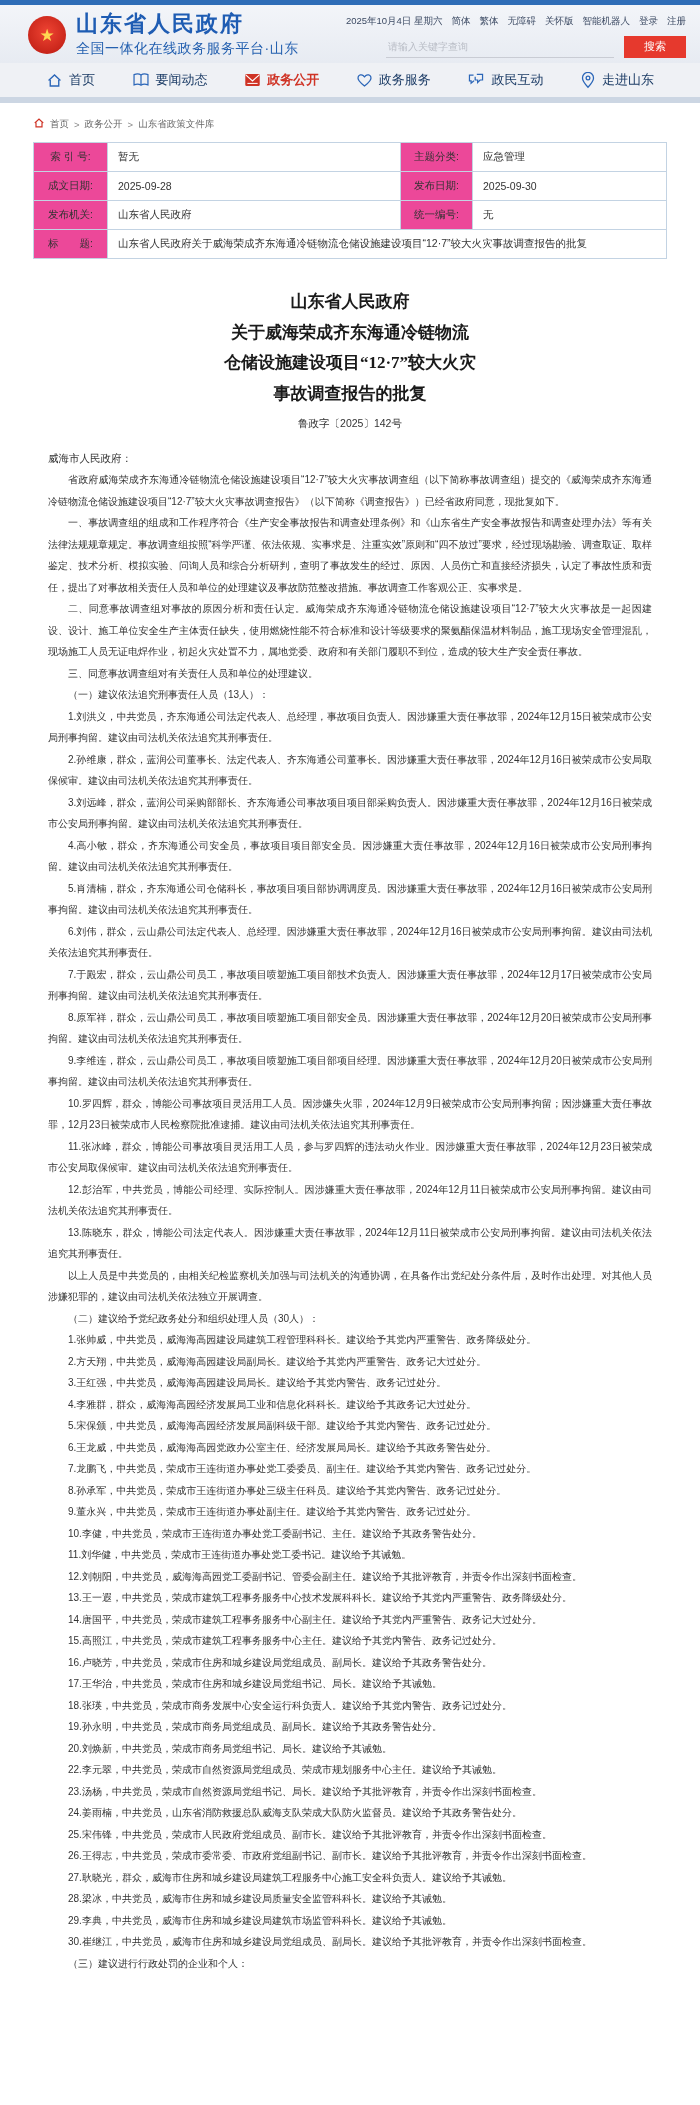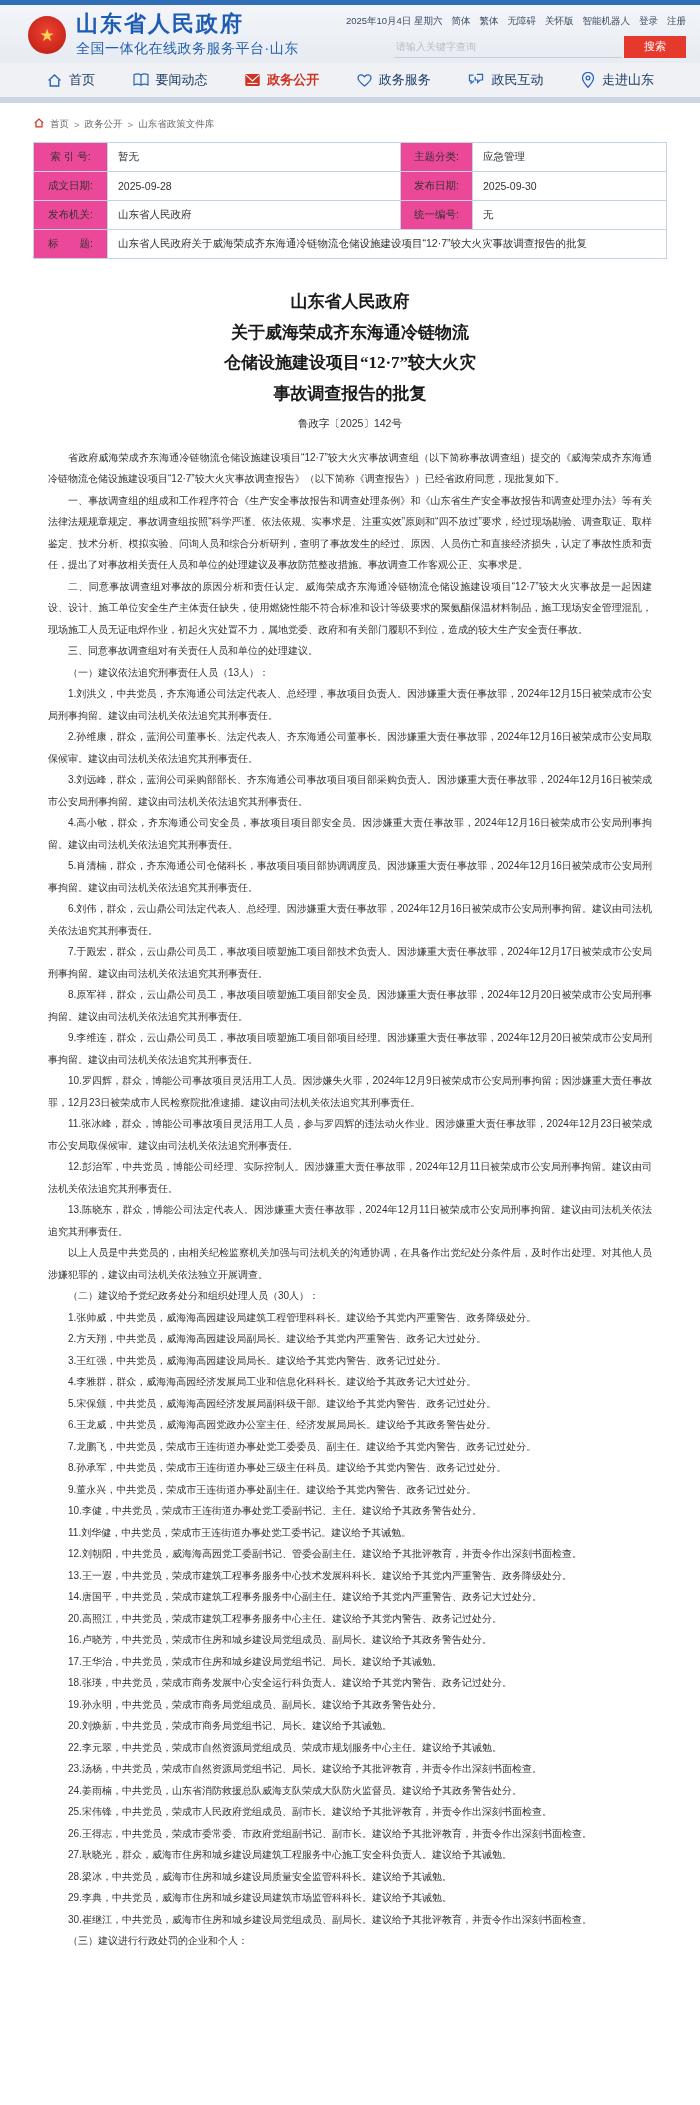--- a/index.html
+++ b/index.html
@@ -11,21 +11,21 @@
   .brand{display:flex;align-items:center;gap:10px}
   .emblem{width:38px;height:38px;border-radius:50%;background:radial-gradient(circle at 50% 42%,#ef4433 0%,#c8251a 72%);display:flex;align-items:center;justify-content:center;color:#ffd651;font-size:17px;flex:0 0 auto}
   .site-title{font-size:22px;font-weight:bold;color:#1e5cb3;letter-spacing:2px;line-height:1.1}
   .site-sub{font-size:14px;color:#2561b0;margin-top:4px;letter-spacing:.5px}
   .header-right{display:flex;flex-direction:column;align-items:flex-end;gap:8px;padding-top:2px}
   .toplinks{display:flex;gap:9px;font-size:9.5px;color:#3c4a63;white-space:nowrap}
   .toplinks .tl{cursor:pointer}
   .searchrow{display:flex;}
   .search-input{width:228px;border:none;border-bottom:1px solid #c9ccd4;background:transparent;font-size:10px;padding:4px 2px;color:#333;outline:none;font-family:inherit}
   .search-input::placeholder{color:#b9bdc6}
-  .search-btn{width:62px;height:22px;background:#e6392d;color:#fff;font-size:11px;border:none;margin-left:2px;cursor:pointer;font-family:inherit}
+  .search-btn{width:62px;height:22px;background:#e6392d;color:#fff;font-size:11px;border:none;margin-left:10px;cursor:pointer;font-family:inherit}
   
   .nav{background:#eff1f5;display:flex;justify-content:space-between;align-items:center;padding:8px 46px;border-bottom:6px solid #ccd6e3}
   .nav-item{display:flex;align-items:center;gap:6px;font-size:13px;color:#1c3c66;cursor:pointer;white-space:nowrap}
   .nav-item svg{display:block}
   .nav-item.active{color:#cf3325;font-weight:bold}
   
   .breadcrumb{margin:14px 33px 0;font-size:9.5px;color:#666;display:flex;align-items:center;gap:5px}
   .crumb{cursor:pointer}
   .crumb-sep{color:#888}
   
@@ -176,20 +176,21 @@
 
 <div class="doc">
   <div class="doc-title">
     <div>山东省人民政府</div>
     <div>关于威海荣成齐东海通冷链物流</div>
     <div>仓储设施建设项目“12·7”较大火灾</div>
     <div>事故调查报告的批复</div>
   </div>
   <div class="doc-number">鲁政字〔2025〕142号</div>
 
+  <p class="salutation">威海市人民政府：</p>
 
   <div>
 
   <p class="para">省政府威海荣成齐东海通冷链物流仓储设施建设项目“12·7”较大火灾事故调查组（以下简称事故调查组）提交的《威海荣成齐东海通冷链物流仓储设施建设项目“12·7”较大火灾事故调查报告》（以下简称《调查报告》）已经省政府同意，现批复如下。</p>
       <p class="para">一、事故调查组的组成和工作程序符合《生产安全事故报告和调查处理条例》和《山东省生产安全事故报告和调查处理办法》等有关法律法规规章规定。事故调查组按照“科学严谨、依法依规、实事求是、注重实效”原则和“四不放过”要求，经过现场勘验、调查取证、取样鉴定、技术分析、模拟实验、问询人员和综合分析研判，查明了事故发生的经过、原因、人员伤亡和直接经济损失，认定了事故性质和责任，提出了对事故相关责任人员和单位的处理建议及事故防范整改措施。事故调查工作客观公正、实事求是。</p>
       <p class="para">二、同意事故调查组对事故的原因分析和责任认定。威海荣成齐东海通冷链物流仓储设施建设项目“12·7”较大火灾事故是一起因建设、设计、施工单位安全生产主体责任缺失，使用燃烧性能不符合标准和设计等级要求的聚氨酯保温材料制品，施工现场安全管理混乱，现场施工人员无证电焊作业，初起火灾处置不力，属地党委、政府和有关部门履职不到位，造成的较大生产安全责任事故。</p>
       <p class="para">三、同意事故调查组对有关责任人员和单位的处理建议。</p>
       <p class="para">（一）建议依法追究刑事责任人员（13人）：</p>
       <p class="para">1.刘洪义，中共党员，齐东海通公司法定代表人、总经理，事故项目负责人。因涉嫌重大责任事故罪，2024年12月15日被荣成市公安局刑事拘留。建议由司法机关依法追究其刑事责任。</p>
       <p class="para">2.孙维康，群众，蓝润公司董事长、法定代表人、齐东海通公司董事长。因涉嫌重大责任事故罪，2024年12月16日被荣成市公安局取保候审。建议由司法机关依法追究其刑事责任。</p>
@@ -213,21 +214,21 @@
       <p class="para">5.宋保颁，中共党员，威海海高园经济发展局副科级干部。建议给予其党内警告、政务记过处分。</p>
       <p class="para">6.王龙威，中共党员，威海海高园党政办公室主任、经济发展局局长。建议给予其政务警告处分。</p>
       <p class="para">7.龙鹏飞，中共党员，荣成市王连街道办事处党工委委员、副主任。建议给予其党内警告、政务记过处分。</p>
       <p class="para">8.孙承军，中共党员，荣成市王连街道办事处三级主任科员。建议给予其党内警告、政务记过处分。</p>
       <p class="para">9.董永兴，中共党员，荣成市王连街道办事处副主任。建议给予其党内警告、政务记过处分。</p>
       <p class="para">10.李健，中共党员，荣成市王连街道办事处党工委副书记、主任。建议给予其政务警告处分。</p>
       <p class="para">11.刘华健，中共党员，荣成市王连街道办事处党工委书记。建议给予其诫勉。</p>
       <p class="para">12.刘朝阳，中共党员，威海海高园党工委副书记、管委会副主任。建议给予其批评教育，并责令作出深刻书面检查。</p>
       <p class="para">13.王一遐，中共党员，荣成市建筑工程事务服务中心技术发展科科长。建议给予其党内严重警告、政务降级处分。</p>
       <p class="para">14.唐国平，中共党员，荣成市建筑工程事务服务中心副主任。建议给予其党内严重警告、政务记大过处分。</p>
-      <p class="para">20.高照江，中共党员，荣成市建筑工程事务服务中心主任。建议给予其党内警告、政务记过处分。</p>
+      <p class="para">15.高照江，中共党员，荣成市建筑工程事务服务中心主任。建议给予其党内警告、政务记过处分。</p>
       <p class="para">16.卢晓芳，中共党员，荣成市住房和城乡建设局党组成员、副局长。建议给予其政务警告处分。</p>
       <p class="para">17.王华治，中共党员，荣成市住房和城乡建设局党组书记、局长。建议给予其诫勉。</p>
       <p class="para">18.张瑛，中共党员，荣成市商务发展中心安全运行科负责人。建议给予其党内警告、政务记过处分。</p>
       <p class="para">19.孙永明，中共党员，荣成市商务局党组成员、副局长。建议给予其政务警告处分。</p>
       <p class="para">20.刘焕新，中共党员，荣成市商务局党组书记、局长。建议给予其诫勉。</p>
       <p class="para">22.李元翠，中共党员，荣成市自然资源局党组成员、荣成市规划服务中心主任。建议给予其诫勉。</p>
       <p class="para">23.汤杨，中共党员，荣成市自然资源局党组书记、局长。建议给予其批评教育，并责令作出深刻书面检查。</p>
       <p class="para">24.姜雨楠，中共党员，山东省消防救援总队威海支队荣成大队防火监督员。建议给予其政务警告处分。</p>
       <p class="para">25.宋伟锋，中共党员，荣成市人民政府党组成员、副市长。建议给予其批评教育，并责令作出深刻书面检查。</p>
       <p class="para">26.王得志，中共党员，荣成市委常委、市政府党组副书记、副市长。建议给予其批评教育，并责令作出深刻书面检查。</p>

